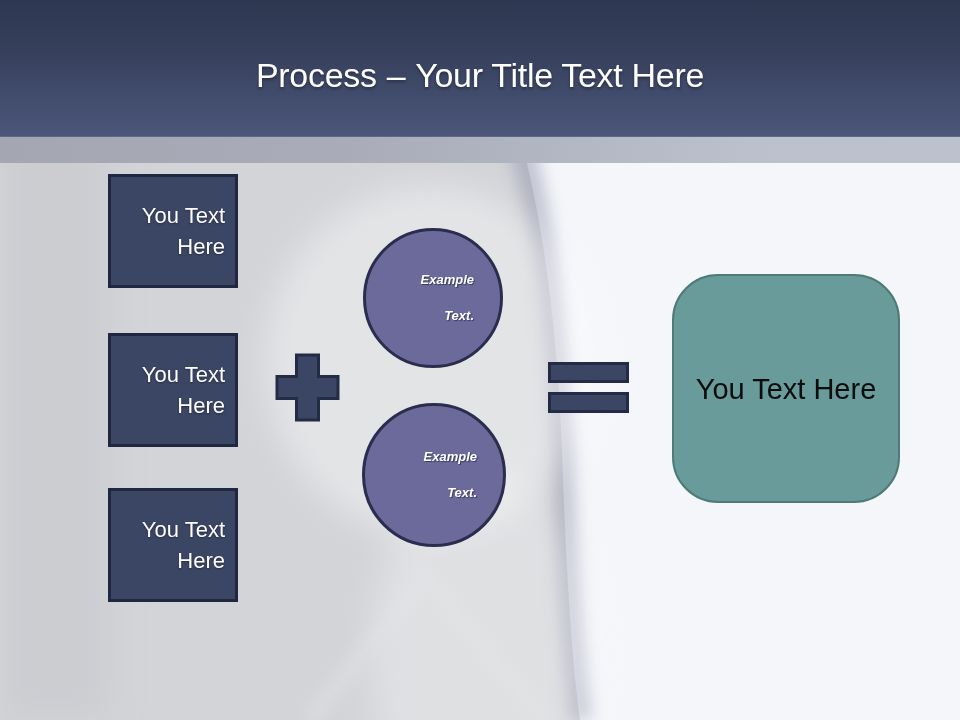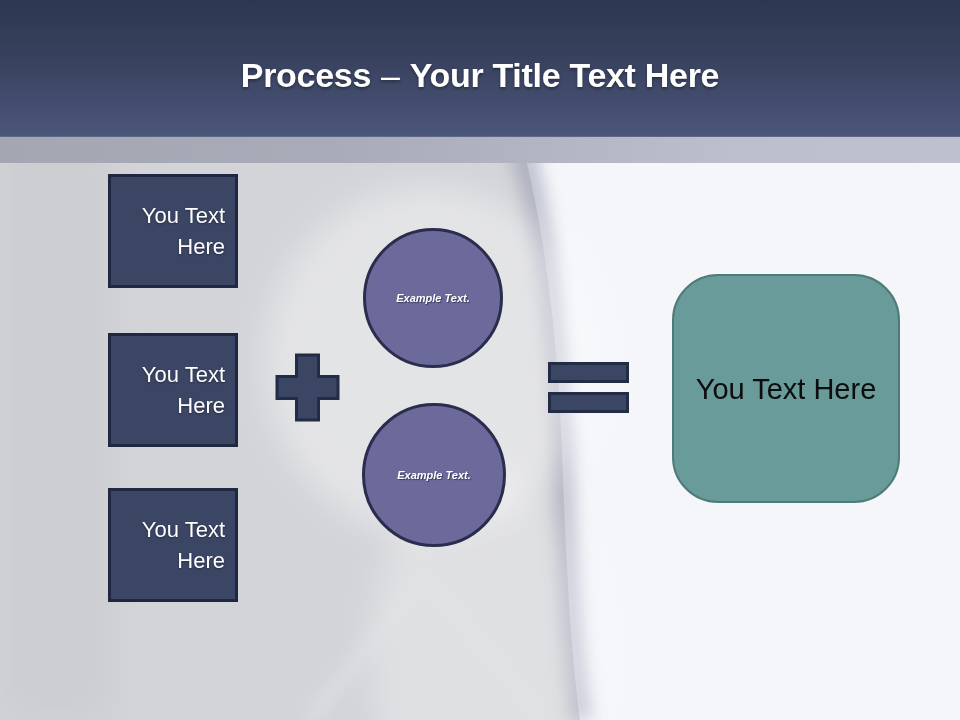--- a/index.html
+++ b/index.html
@@ -13,23 +13,23 @@
   .header{
     position:absolute;left:0;top:0;width:960px;height:136px;z-index:3;
     background:linear-gradient(180deg,#2d3750 0%,#37415d 40%,#4b567a 100%);
     border-bottom:1px solid #5d6788;
   }
   .title{
     position:absolute;left:0;top:55px;width:100%;text-align:center;
     color:#ffffff;font-size:34px;line-height:40px;letter-spacing:-0.3px;
     text-shadow:0 2px 3px rgba(0,0,0,0.35);white-space:nowrap;
   }
-  .title-emph{font-weight:700;}
+  .title-emph{font-weight:400;}
   .title-sep{font-weight:400;margin:0 10px;}
-  .title-rest{font-weight:700;}
+  .title-rest{font-weight:400;}
 
   
   .band{
     position:absolute;left:0;top:136px;width:960px;height:27px;z-index:2;
     background:linear-gradient(90deg,#a4a7b2 0%,#a9acb8 35%,#b1b4c1 55%,#bcc0cd 78%,#bdc1ce 100%);
   }
 
   
   .bg{position:absolute;left:0;top:136px;width:960px;height:584px;z-index:1;}
 
@@ -48,21 +48,21 @@
   .input-box.b3{top:488px;}
   .input-box .shape-label{padding:0 10px;box-sizing:border-box;}
 
   
   .plus-wrap{position:absolute;left:275px;top:353px;width:65px;height:69px;z-index:5;}
 
   
   .circle{
     position:absolute;z-index:5;border-radius:50%;
     background:#6b6a9a;border:3px solid #2b2d4e;box-sizing:border-box;
-    color:#ffffff;font-size:11px;line-height:22px;font-weight:700;font-style:italic;
+    color:#ffffff;font-size:13px;line-height:36px;font-weight:700;font-style:italic;
     text-shadow:1px 1px 1px rgba(25,25,55,0.6);
   }
   .circle.c1{left:363px;top:228px;width:140px;height:140px;}
   .circle.c2{left:362px;top:403px;width:144px;height:144px;}
   .circle .shape-label{padding:0 26px;box-sizing:border-box;}
 
   
   .equals-wrap{position:absolute;left:548px;top:362px;width:81px;height:51px;z-index:5;}
   .equals-bar{
     position:absolute;left:0;width:81px;height:21px;

